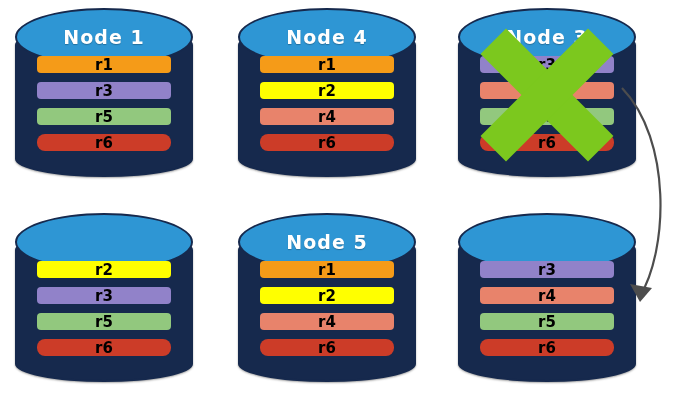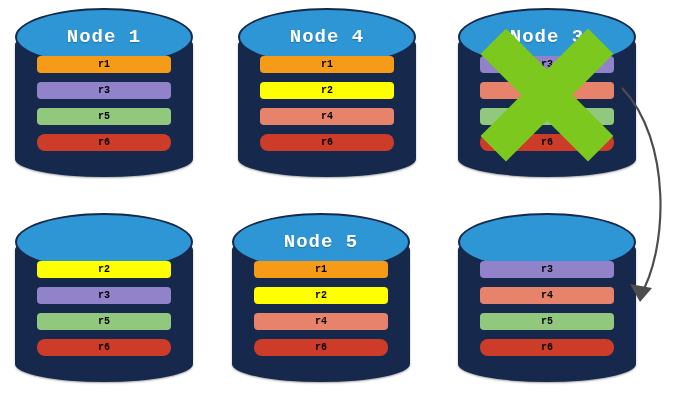--- a/index.html
+++ b/index.html
@@ -15,21 +15,20 @@
   }
   #canvas {
     position: relative;
     width: 676px;
     height: 402px;
   }
   .node {
     position: absolute;
     width: 178px;
     height: 178px;
-    font-family: Liberation Mono, monospace;
   }
   .cyl-body {
     position: absolute;
     left: 0;
     top: 21px;
     width: 178px;
     height: 150px;
     background: #16294d;
     border: 2px solid #16294d;
     box-sizing: border-box;
@@ -71,21 +70,21 @@
     width: 134px;
     z-index: 5;
   }
   .replica {
     height: 17px;
     margin-bottom: 9px;
     border-radius: 4px;
     display: flex;
     align-items: center;
     justify-content: center;
-    font-size: 10px;
+    font-size: 15px;
     font-weight: bold;
     color: #000000;
     box-sizing: border-box;
   }
   .replica:last-child {
     margin-bottom: 4px;
     border-radius: 8px;
   }
   .x-mark {
     position: absolute;
@@ -167,21 +166,21 @@
     <div class="cyl-body"></div>
     <div class="cyl-top"></div>
     <div class="replicas">
         <div class="replica" style="background: rgb(255, 255, 0);">r2</div>
         <div class="replica" style="background: rgb(145, 130, 201);">r3</div>
         <div class="replica" style="background: rgb(146, 200, 126);">r5</div>
         <div class="replica" style="background: rgb(204, 60, 40);">r6</div>
       </div>
   </div>
 
-  <div class="node" id="node-slot-4" style="left:232px; top:211px;">
+  <div class="node" id="node-slot-4" style="left:238px; top:211px;">
     <div class="cyl-body"></div>
     <div class="cyl-top"></div>
     <div class="cyl-label">Node 5</div>
     <div class="replicas">
         <div class="replica" style="background: rgb(245, 155, 24);">r1</div>
         <div class="replica" style="background: rgb(255, 255, 0);">r2</div>
         <div class="replica" style="background: rgb(232, 131, 107);">r4</div>
         <div class="replica" style="background: rgb(204, 60, 40);">r6</div>
       </div>
   </div>

